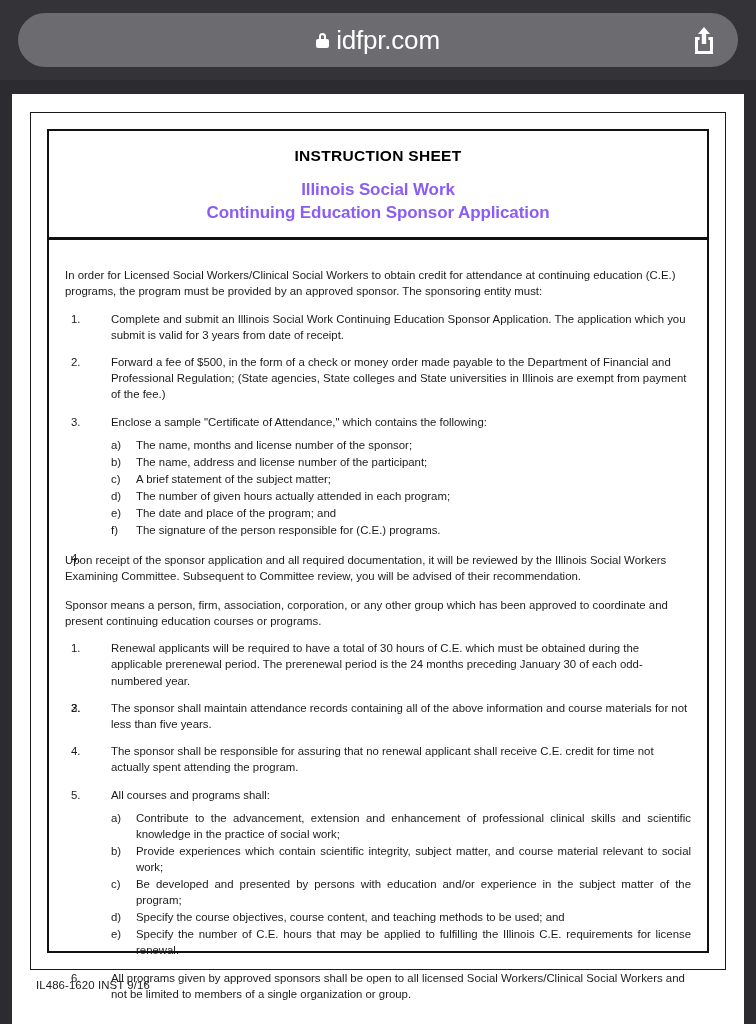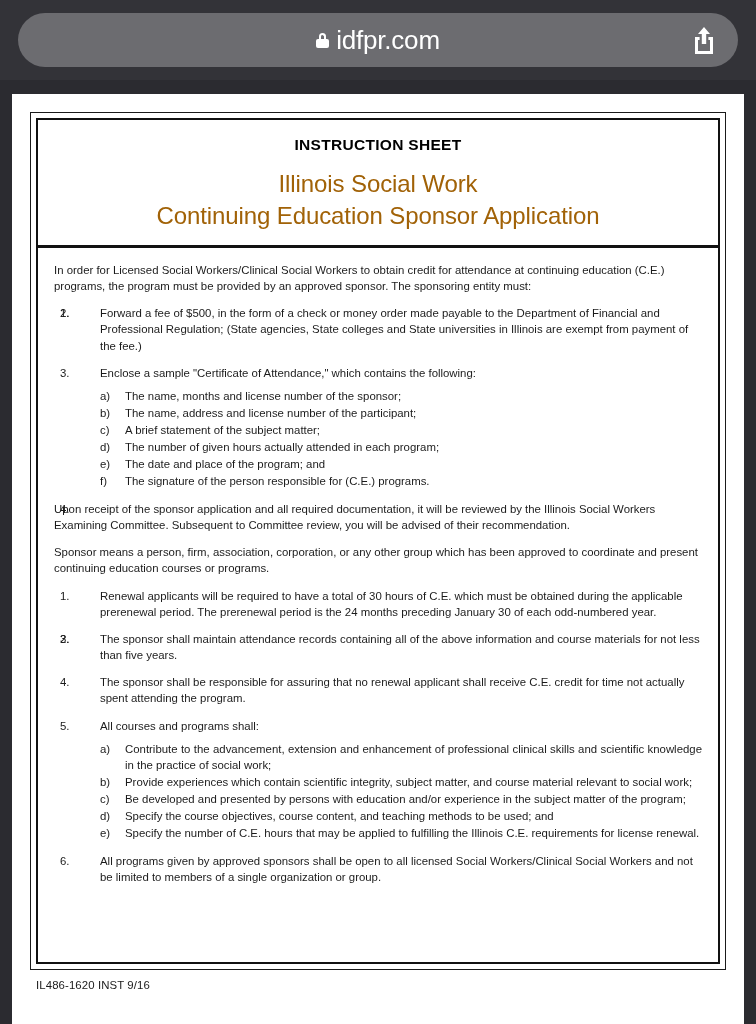--- a/index.html
+++ b/index.html
@@ -87,21 +87,21 @@
     width: 100%;
     height: 100%;
     padding: 18px 18px 0 18px;
     position: relative;
     overflow: hidden;
   }
 
   
   .doc-frame {
     border: 1px solid #1a1a1a;
-    padding: 5px;
+    padding: 16px;
     height: 858px;
     display: flex;
     flex-direction: column;
     justify-content: center;
   }
   .doc-inner {
     border: 2px solid #111111;
     flex: 1;
     display: flex;
     flex-direction: column;
@@ -119,38 +119,38 @@
     border-bottom: 2px solid #111111;
   }
   .head-kicker {
     font-size: 15.5px;
     font-weight: bold;
     letter-spacing: 0.3px;
     color: #000;
     margin-bottom: 14px;
   }
   .head-title-line {
-    font-size: 24px;
-    font-weight: normal;
-    color: #a16207;
+    font-size: 17px;
+    font-weight: bold;
+    color: #8b5cf6;
     line-height: 1.33;
     letter-spacing: -0.1px;
   }
 
   
   .doc-body {
     padding: 14px 16px 10px 16px;
     flex: 1;
     min-height: 0;
   }
   p.para {
     font-size: 11.4px;
     line-height: 1.42;
     color: #1b1b1b;
-    margin: 0 0 11px 0;
+    margin: 13px 0 11px 0;
     text-align: left;
   }
   ol.numlist {
     list-style: none;
     margin: 0 0 6px 0;
     padding: 0;
   }
   ol.numlist > li {
     position: relative;
     padding-left: 46px;
@@ -232,20 +232,21 @@
         </div>
         <div class="doc-header-rule-gap"></div>
 
         <div class="doc-body">
 
           <p class="para">In order for Licensed Social Workers/Clinical Social Workers to obtain credit for attendance at continuing education (C.E.) programs, the program must be provided by an approved sponsor.  The sponsoring entity must:</p>
 
           <ol class="numlist">
             <li>
               <span class="marker">1.</span>
+              <span class="txt">Complete and submit an Illinois Social Work Continuing Education Sponsor Application.  The application which you submit is valid for 3 years from date of receipt.</span>
             </li>
             <li>
               <span class="marker">2.</span>
               <span class="txt">Forward a fee of $500, in the form of a check or money order made payable to the Department of Financial and Professional Regulation; (State agencies, State colleges and State universities in Illinois are exempt from payment of the fee.)</span>
             </li>
             <li>
               <span class="marker">3.</span>
               <span class="txt">Enclose a sample "Certificate of Attendance," which contains the following:</span>
               <ul class="alpha">
                 <li>

